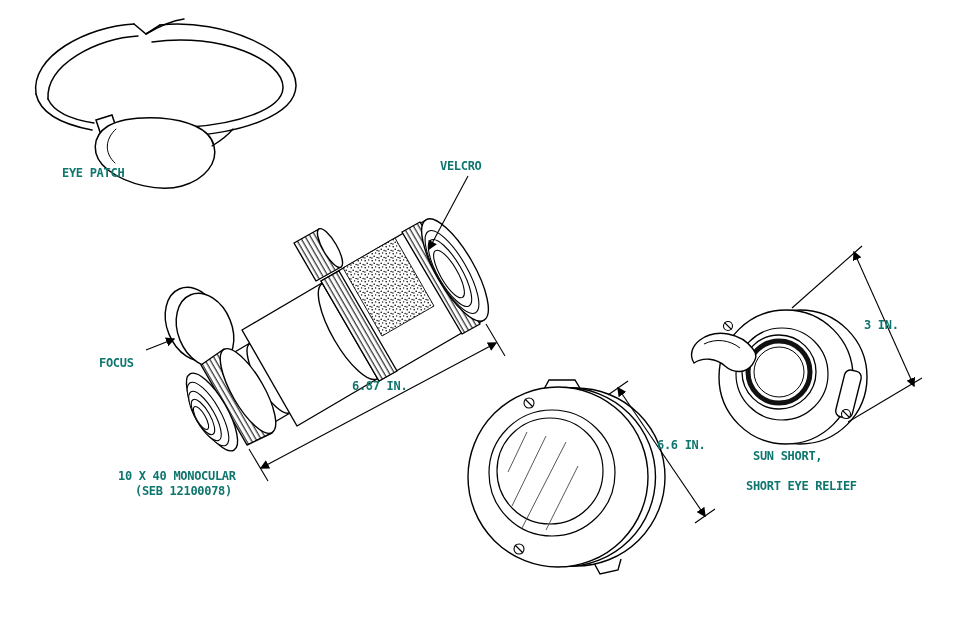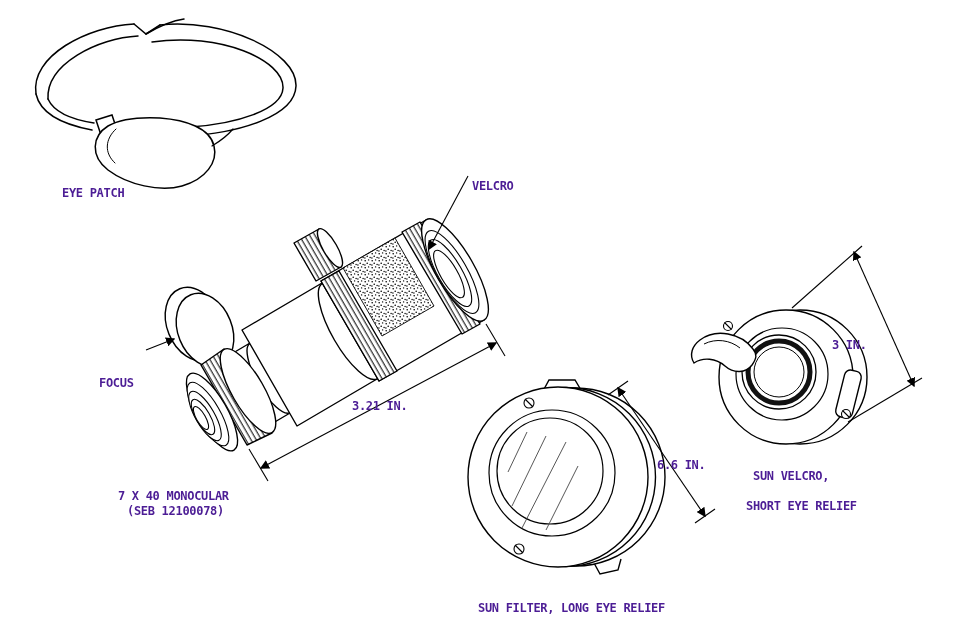--- a/index.html
+++ b/index.html
@@ -2,22 +2,22 @@
 <html><head>
 <meta charset="utf-8">
 <style>
   html,body{margin:0;padding:0;background:#fff;}
   .stage{
     position:relative;width:955px;height:631px;background:#fff;overflow:hidden;
     font-family:"DejaVu Sans Mono", monospace;
   }
   .stage svg{position:absolute;left:0;top:0;}
   .lbl{
-    position:absolute;color:#4c1d95;font:bold 12px/14px "DejaVu Sans Mono", monospace;
-    white-space:nowrap;letter-spacing:-0.3px;margin-top:20px;
+    position:absolute;color:#0f766e;font:bold 12px/14px "DejaVu Sans Mono", monospace;
+    white-space:nowrap;letter-spacing:-0.3px;
   }
 </style>
 </head>
 <body>
 
 <div class="stage">
 
 <svg width="955" height="631" viewBox="0 0 955 631">
   <defs>
     <marker id="ah" viewBox="0 0 10 10" refX="8.5" refY="5" markerWidth="8.5" markerHeight="8.5" orient="auto-start-reverse">
@@ -146,24 +146,23 @@
     </g>
   </g>
   <g fill="none" stroke="#000" stroke-width="1.1">
     <line x1="792" y1="308" x2="862" y2="246"></line>
     <line x1="848" y1="422" x2="922" y2="378"></line>
     <line x1="854" y1="252" x2="914" y2="386" marker-start="url(#ah)" marker-end="url(#ah)"></line>
   </g>
 </svg>
 
 <div class="lbl" style="left:62px;top:166px">EYE PATCH</div>
-<div class="lbl" style="left:472px;top:159px">VELCRO</div>
+<div class="lbl" style="left:440px;top:159px">VELCRO</div>
 <div class="lbl" style="left:99px;top:356px">FOCUS</div>
-<div class="lbl" style="left:352px;top:379px">3.21 IN.</div>
-<div class="lbl" style="left:118px;top:469px">7 X 40 MONOCULAR</div>
-<div class="lbl" style="left:127px;top:484px">(SEB 12100078)</div>
+<div class="lbl" style="left:352px;top:379px">6.87 IN.</div>
+<div class="lbl" style="left:118px;top:469px">10 X 40 MONOCULAR</div>
+<div class="lbl" style="left:135px;top:484px">(SEB 12100078)</div>
 <div class="lbl" style="left:657px;top:438px">6.6 IN.</div>
-<div class="lbl" style="left:478px;top:581px">SUN FILTER, LONG EYE RELIEF</div>
-<div class="lbl" style="left:832px;top:318px">3 IN.</div>
-<div class="lbl" style="left:753px;top:449px">SUN VELCRO,</div>
+<div class="lbl" style="left:864px;top:318px">3 IN.</div>
+<div class="lbl" style="left:753px;top:449px">SUN SHORT,</div>
 <div class="lbl" style="left:746px;top:479px">SHORT EYE RELIEF</div>
 
 </div>
 
 </body></html>

